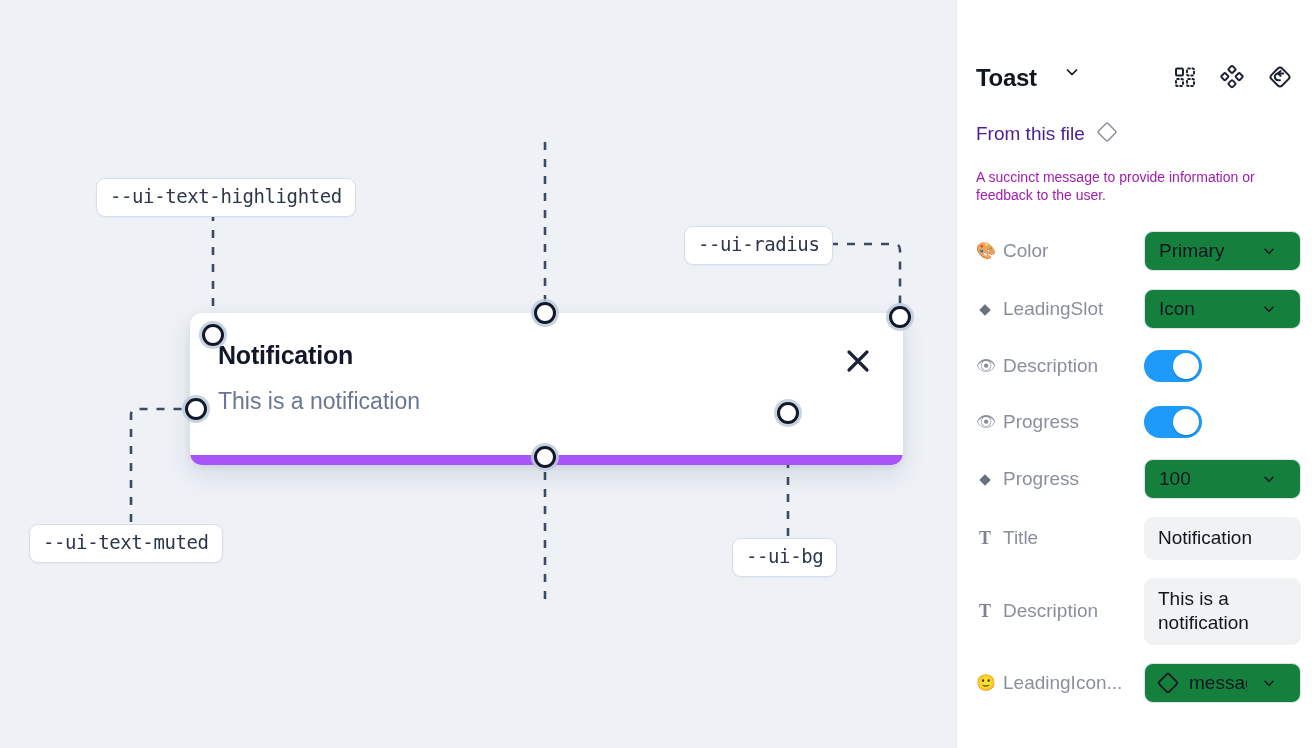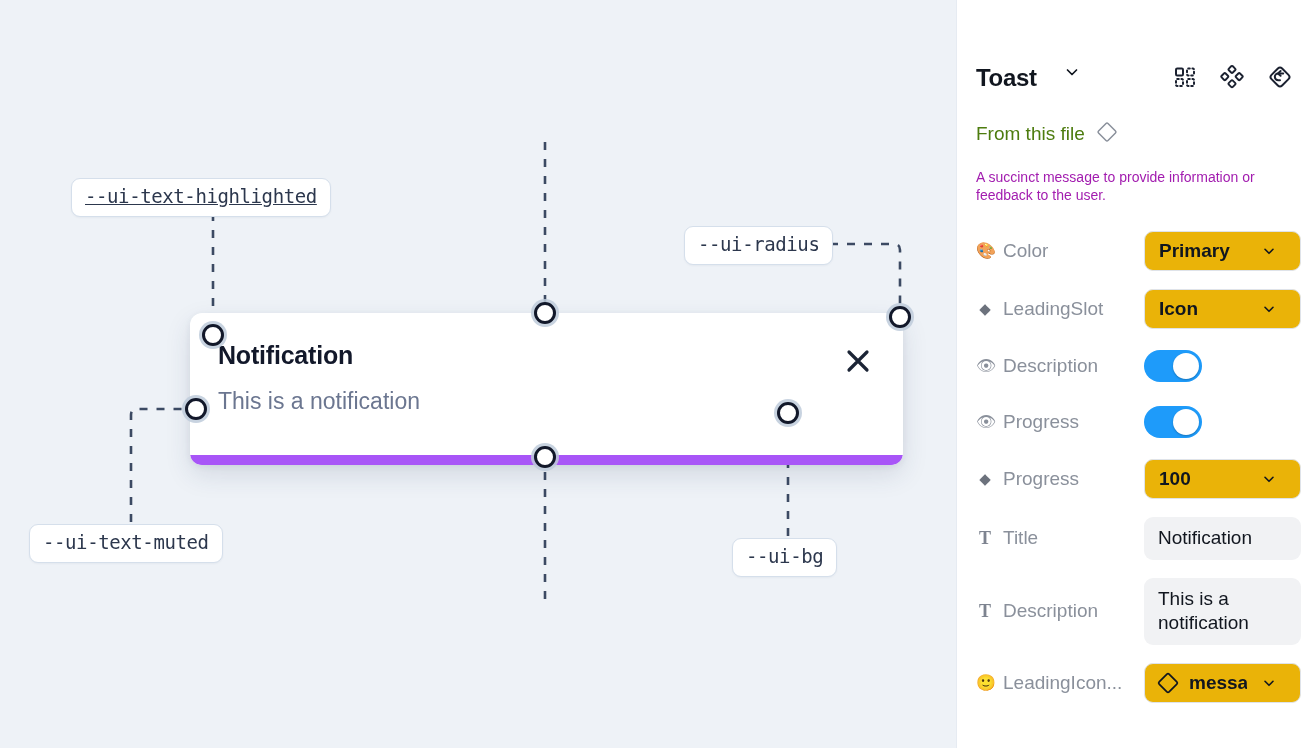--- a/index.html
+++ b/index.html
@@ -95,21 +95,21 @@
     font-size: 24px; font-weight: 700; color: #11161f; letter-spacing: -.3px;
   }
   .title-chev { margin-left: 11px; display: flex; align-items: center; cursor: pointer; }
   .head-icons { margin-left: auto; display: flex; align-items: center; gap: 23px; }
   .head-icons .hicon { cursor: pointer; display: flex; }
 
   .from-file {
     display: flex; align-items: center; gap: 11px;
     margin-top: 23px;
   }
-  .from-file-label { font-size: 19px; color: #4d7c0f; }
+  .from-file-label { font-size: 19px; color: #4c1d95; }
 
   .panel-desc {
     margin-top: 21px;
     font-size: 14px; line-height: 1.32; color: #a21caf;
   }
 
   
   .props { margin-top: 26px; }
   .prop-row {
     display: flex; align-items: center;
@@ -125,24 +125,24 @@
   .prop-icon { font-size: 16px; line-height: 1; display: inline-block; width: 18px; text-align: center; }
   .prop-icon.serif-t { font-family: "Liberation Serif", serif; font-weight: 700; font-size: 18px; color: #7d838f; }
   .prop-icon.diamond { color: #6c727d; font-size: 15px; }
   .prop-control { flex: 1 1 auto; display: flex; }
 
   .select {
     width: 157px;
     min-height: 40px;
     border: 1px solid #dfe3e9;
     border-radius: 9px;
-    background: #eab308;
+    background: #15803d;
     display: flex; align-items: center;
     padding: 0 24px 0 14px;
-    font-size: 19px; font-weight: 700; color: #11161f;
+    font-size: 19px; font-weight: 400; color: #11161f;
     cursor: pointer;
   }
   .select .sel-val { flex: 1 1 auto; overflow: hidden; white-space: nowrap; }
   .select .sel-chev { flex: 0 0 auto; display: flex; margin-left: 6px; }
   .select.with-glyph { padding-left: 11px; gap: 9px; }
   .select .sel-glyph { flex: 0 0 auto; display: flex; }
 
   .textbox {
     width: 157px;
     min-height: 40px;
@@ -200,21 +200,21 @@
         <div class="toast-close">
           <svg width="26" height="26" viewBox="0 0 26 26">
             <path d="M4 4 L22 22 M22 4 L4 22" stroke="#1b2435" stroke-width="3.2" stroke-linecap="round"></path>
           </svg>
         </div>
       </div>
       <div class="toast-progress"></div>
     </div>
 
 
-    <div class="pill" style="left:71px; top:178px;text-decoration:underline;">--ui-text-highlighted</div>
+    <div class="pill" style="left:96px; top:178px;">--ui-text-highlighted</div>
 
     <div class="pill" style="left:684px; top:226px;">--ui-radius</div>
 
     <div class="pill" style="left:29px; top:524px;">--ui-text-muted</div>
 
 
     <div class="pill" style="left:732px; top:538px;">--ui-bg</div>
 
     <div class="dot" style="left:534px; top:302px;"></div>
     <div class="dot" style="left:202px; top:324px;"></div>

